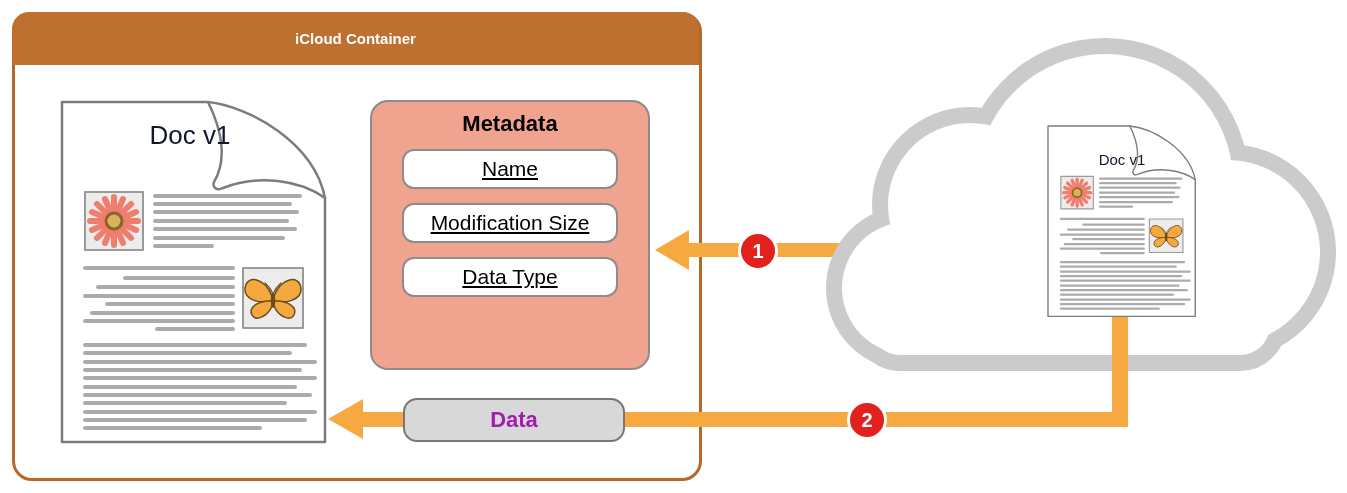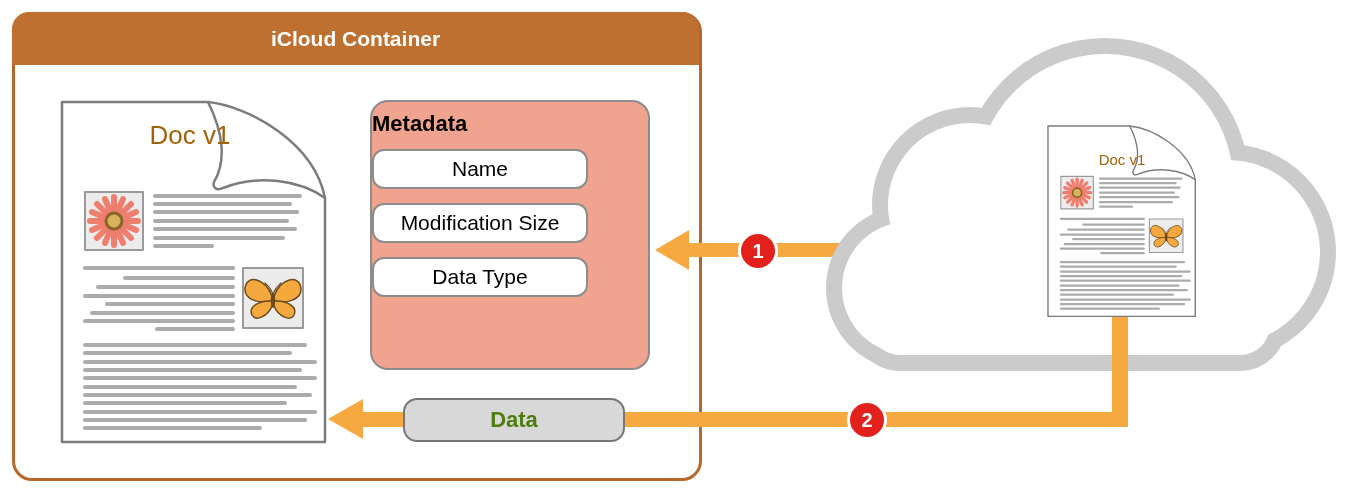--- a/index.html
+++ b/index.html
@@ -5,42 +5,42 @@
   html,body{margin:0;padding:0;background:#fff;}
   body{width:1347px;height:493px;position:relative;overflow:hidden;
        font-family:"Liberation Sans", sans-serif;}
   .abs{position:absolute;}
 
   
   .icloud-box{left:12px;top:12px;width:684px;height:463px;
     border:3px solid #B5682A;border-radius:20px;background:#fff;}
   .icloud-header{left:12px;top:12px;width:687px;height:53px;
     background:#BE7030;border-radius:17px 17px 0 0;
-    color:#fff;font-weight:bold;font-size:21px;line-height:53px;text-align:center;}
+    color:#fff;font-weight:bold;font-size:15px;line-height:53px;text-align:center;}
 
   
   .metadata-box{left:370px;top:100px;width:280px;height:270px;
     background:#F0A38F;border:2px solid #8C8C8C;border-radius:18px;
-    display:flex;flex-direction:column;box-sizing:border-box;}
+    display:flex;flex-direction:column;align-items:center;box-sizing:border-box;}
   .metadata-title{margin-top:9px;font-size:22px;font-weight:bold;color:#000;}
   .metadata-rows{margin-top:12px;display:flex;flex-direction:column;gap:14px;}
   .metadata-row{width:216px;height:40px;background:#fff;border:2px solid #8C8C8C;
     border-radius:12px;font-size:21px;color:#000;display:flex;
-    align-items:center;justify-content:center;box-sizing:border-box;}
+    align-items:center;justify-content:center;box-sizing:border-box;text-decoration:underline;}
 
   
   svg.layer{left:0;top:0;width:1347px;height:493px;pointer-events:none;}
 
   
-  .doc-label{color:#a16207;text-align:center;}
+  .doc-label{color:#0f172a;text-align:center;}
   .doc-label.big{left:110px;top:120px;width:160px;font-size:26px;}
   .doc-label.small{left:1072px;top:151px;width:100px;font-size:15px;}
   .data-pill{left:403px;top:398px;width:222px;height:44px;background:#D8D8D8;
     border:2px solid #777;border-radius:14px;box-sizing:border-box;
-    font-size:22px;font-weight:bold;color:#4d7c0f;
+    font-size:22px;font-weight:bold;color:#a21caf;
     display:flex;align-items:center;justify-content:center;}
   .badge{width:34px;height:34px;border-radius:50%;background:#E2211C;
     border:3px solid #fff;box-sizing:content-box;color:#fff;font-weight:bold;
     font-size:20px;display:flex;align-items:center;justify-content:center;}
   .badge.one{left:738px;top:231px;}
   .badge.two{left:847px;top:400px;}
 </style>
 </head>
 <body>
 

